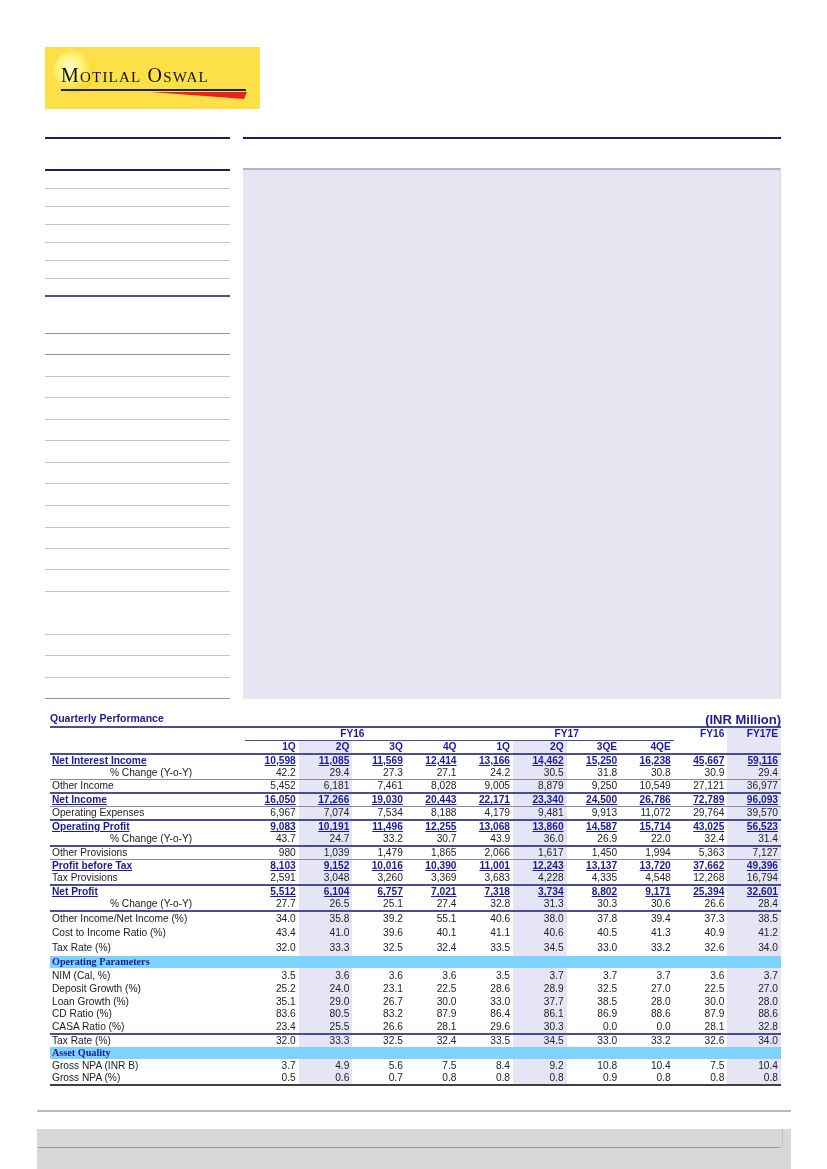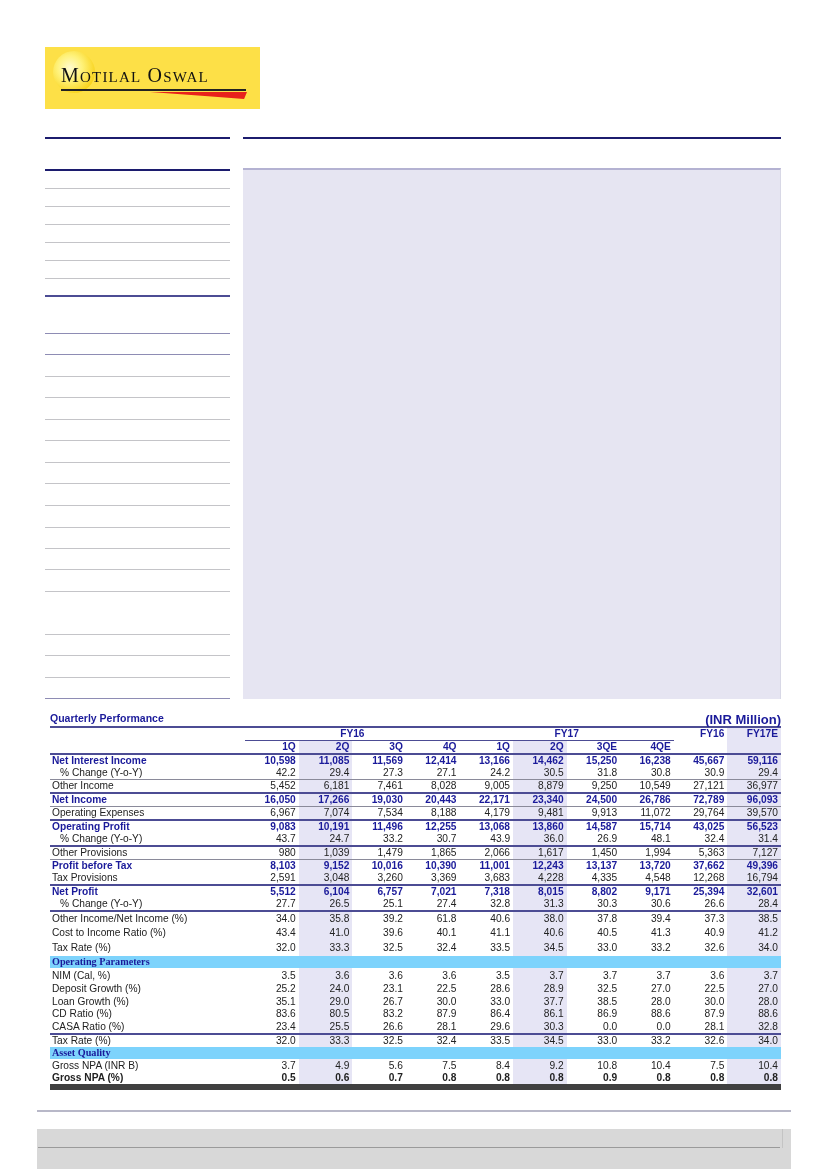--- a/index.html
+++ b/index.html
@@ -46,29 +46,29 @@
   .tbl-wrap { position: absolute; left: 50px; top: 712px; width: 731px; }
   .tbl-title-row { display: flex; justify-content: space-between; height: 14px; align-items: flex-start; }
   .tbl-title { font-size: 10.5px; font-weight: bold; color: #1a1a9a; }
   .tbl-unit { font-size: 13px; font-weight: bold; color: #1a1a9a; }
   table { border-collapse: collapse; width: 731px; table-layout: fixed; font-size: 10.2px; }
   col.c-label { width: 184px; }
   col.c-num { width: 50.5px; }
   td { height: 12.6px; line-height: 12px; padding: 0 3px; text-align: right; white-space: nowrap; color: #222; }
   td.lbl { text-align: left; padding-left: 2px; }
   td.shade { background: #e6e5f5; }
-  tr.bold td { font-weight: bold; color: #1a1a9a; }
+  tr.bold td { font-weight: bold; color: #1a1a9a; text-decoration: underline; }
   tr.bold td.lbl { color: #1a1a9a; }
-  tr.indent td.lbl { padding-left: 10px; }
+  tr.indent td.lbl { padding-left: 10px; text-align: center; }
   tr.hdr td { font-weight: bold; color: #1a1a9a; text-align: right; }
   tr.hdr td.center { text-align: center; }
   tr.tall td { height: 14.8px; }
   .bt-dark { border-top: 2px solid #4c4c94; }
   .bt-grey { border-top: 1.5px solid #8a8a9a; }
-  .bb-dark { border-bottom: 6px solid #404040; font-weight: bold; }
+  .bb-dark { border-bottom: 2px solid #404040; }
   .bb-thin { border-bottom: 1px solid #4c4c94; }
   tr.section td { background: #7dd3fc; font-weight: bold; color: #1a1a9a; font-family: Liberation Serif, serif; }
 
   
   .footer-line { position: absolute; left: 37px; top: 1110px; width: 754px; height: 2px; background: #b8b8c8; }
   .footer-bar { position: absolute; left: 37px; top: 1129px; width: 754px; height: 40px; background: #d8d8d8; }
   .footer-bar .inner-line { position: absolute; left: 1px; top: 18px; width: 742px; height: 1px; background: #9a9a9a; }
   .footer-bar .inner-edge { position: absolute; left: 745px; top: 0; width: 1px; height: 19px; background: #c4c4c4; }
 </style>
 </head>
@@ -235,21 +235,21 @@
         </tr>
         <tr class="indent">
           <td class="lbl ">% Change (Y-o-Y)</td>
           <td class="">43.7</td>
           <td class="shade">24.7</td>
           <td class="">33.2</td>
           <td class="">30.7</td>
           <td class="">43.9</td>
           <td class="shade">36.0</td>
           <td class="">26.9</td>
-          <td class="">48.1</td>
+          <td class="">22.0</td>
           <td class="">32.4</td>
           <td class="shade">31.4</td>
         </tr>
         <tr>
           <td class="lbl bt-dark">Other Provisions</td>
           <td class="bt-dark">980</td>
           <td class="bt-dark shade">1,039</td>
           <td class="bt-dark">1,479</td>
           <td class="bt-dark">1,865</td>
           <td class="bt-dark">2,066</td>
@@ -285,21 +285,21 @@
           <td class="">12,268</td>
           <td class="shade">16,794</td>
         </tr>
         <tr class="bold">
           <td class="lbl bt-dark">Net Profit</td>
           <td class="bt-dark">5,512</td>
           <td class="bt-dark shade">6,104</td>
           <td class="bt-dark">6,757</td>
           <td class="bt-dark">7,021</td>
           <td class="bt-dark">7,318</td>
-          <td class="bt-dark shade">8,015</td>
+          <td class="bt-dark shade">3,734</td>
           <td class="bt-dark">8,802</td>
           <td class="bt-dark">9,171</td>
           <td class="bt-dark">25,394</td>
           <td class="bt-dark shade">32,601</td>
         </tr>
         <tr class="indent">
           <td class="lbl ">% Change (Y-o-Y)</td>
           <td class="">27.7</td>
           <td class="shade">26.5</td>
           <td class="">25.1</td>
@@ -309,21 +309,21 @@
           <td class="">30.3</td>
           <td class="">30.6</td>
           <td class="">26.6</td>
           <td class="shade">28.4</td>
         </tr>
         <tr class="tall">
           <td class="lbl bt-dark">Other Income/Net Income (%)</td>
           <td class="bt-dark">34.0</td>
           <td class="bt-dark shade">35.8</td>
           <td class="bt-dark">39.2</td>
-          <td class="bt-dark">61.8</td>
+          <td class="bt-dark">55.1</td>
           <td class="bt-dark">40.6</td>
           <td class="bt-dark shade">38.0</td>
           <td class="bt-dark">37.8</td>
           <td class="bt-dark">39.4</td>
           <td class="bt-dark">37.3</td>
           <td class="bt-dark shade">38.5</td>
         </tr>
         <tr class="tall">
           <td class="lbl ">Cost to Income Ratio (%)</td>
           <td class="">43.4</td>

